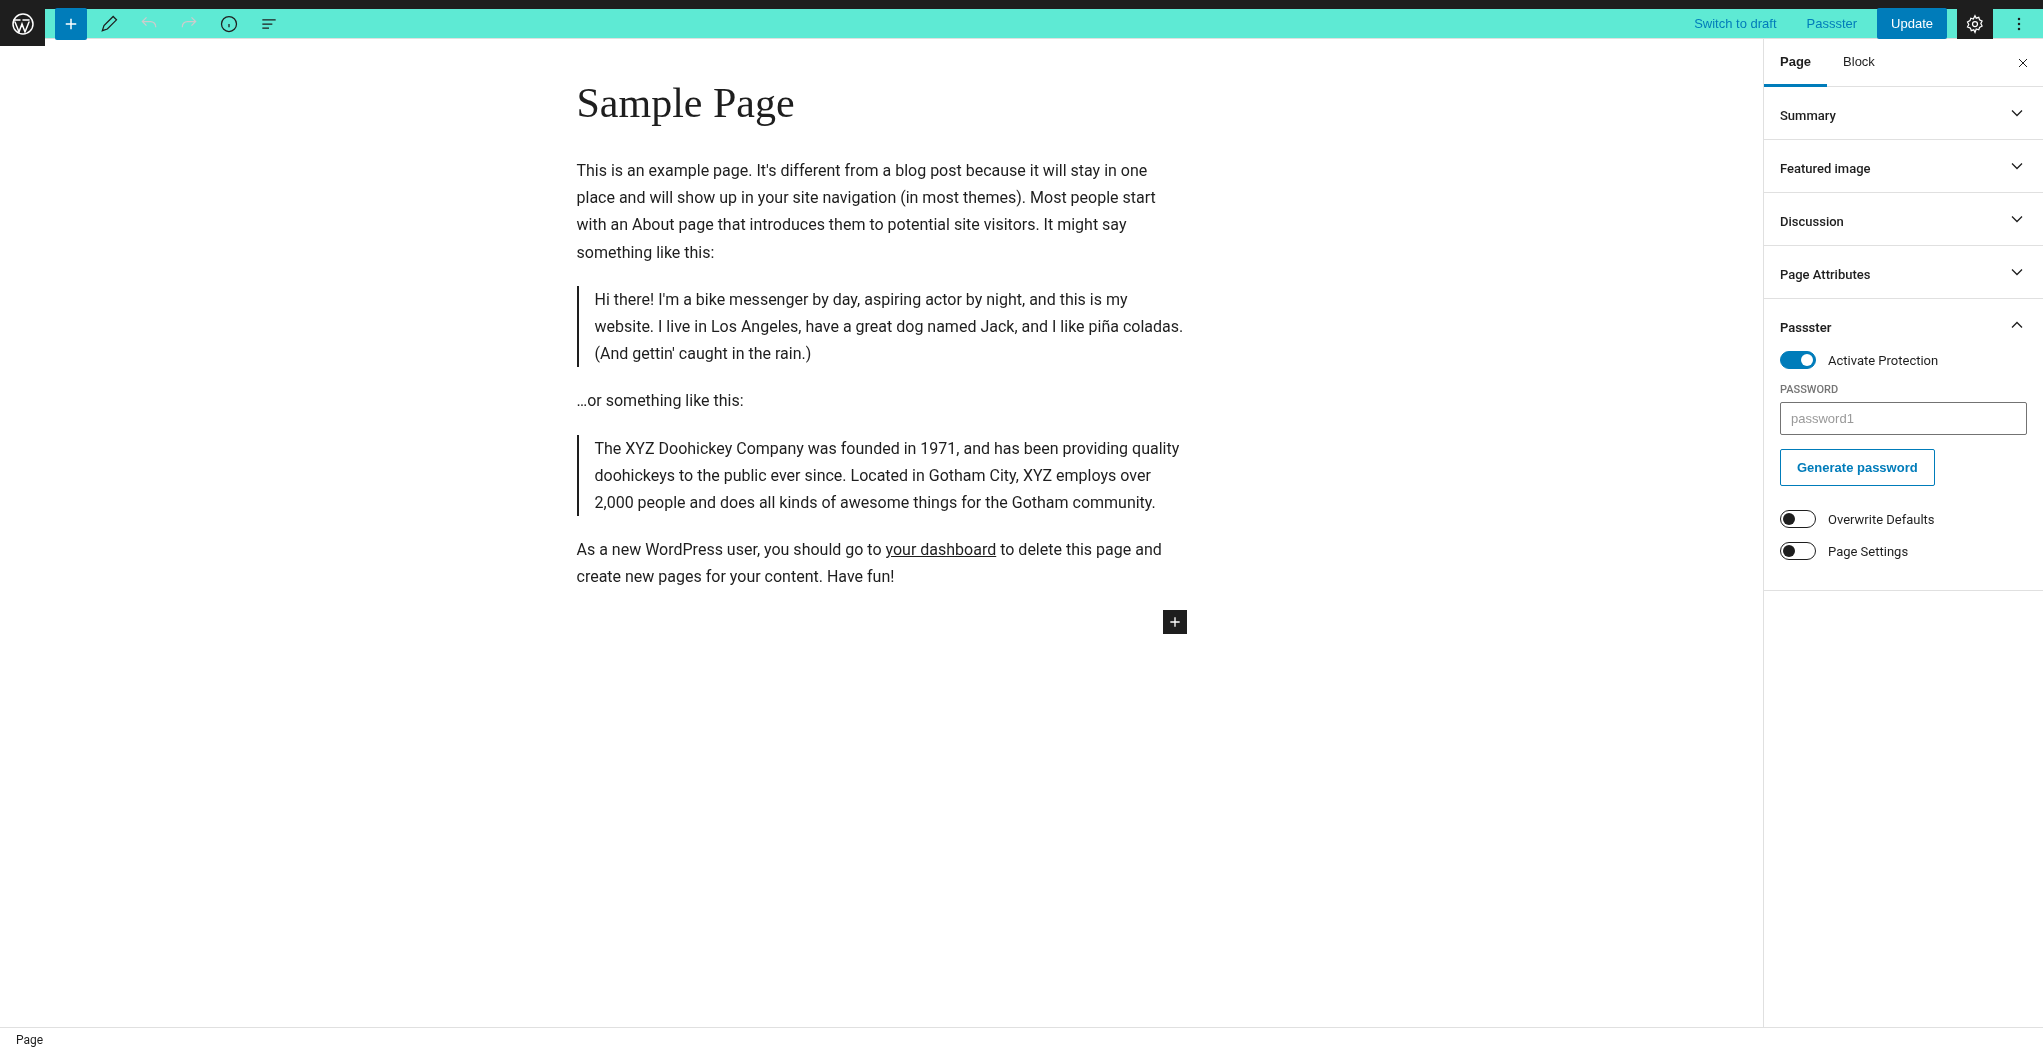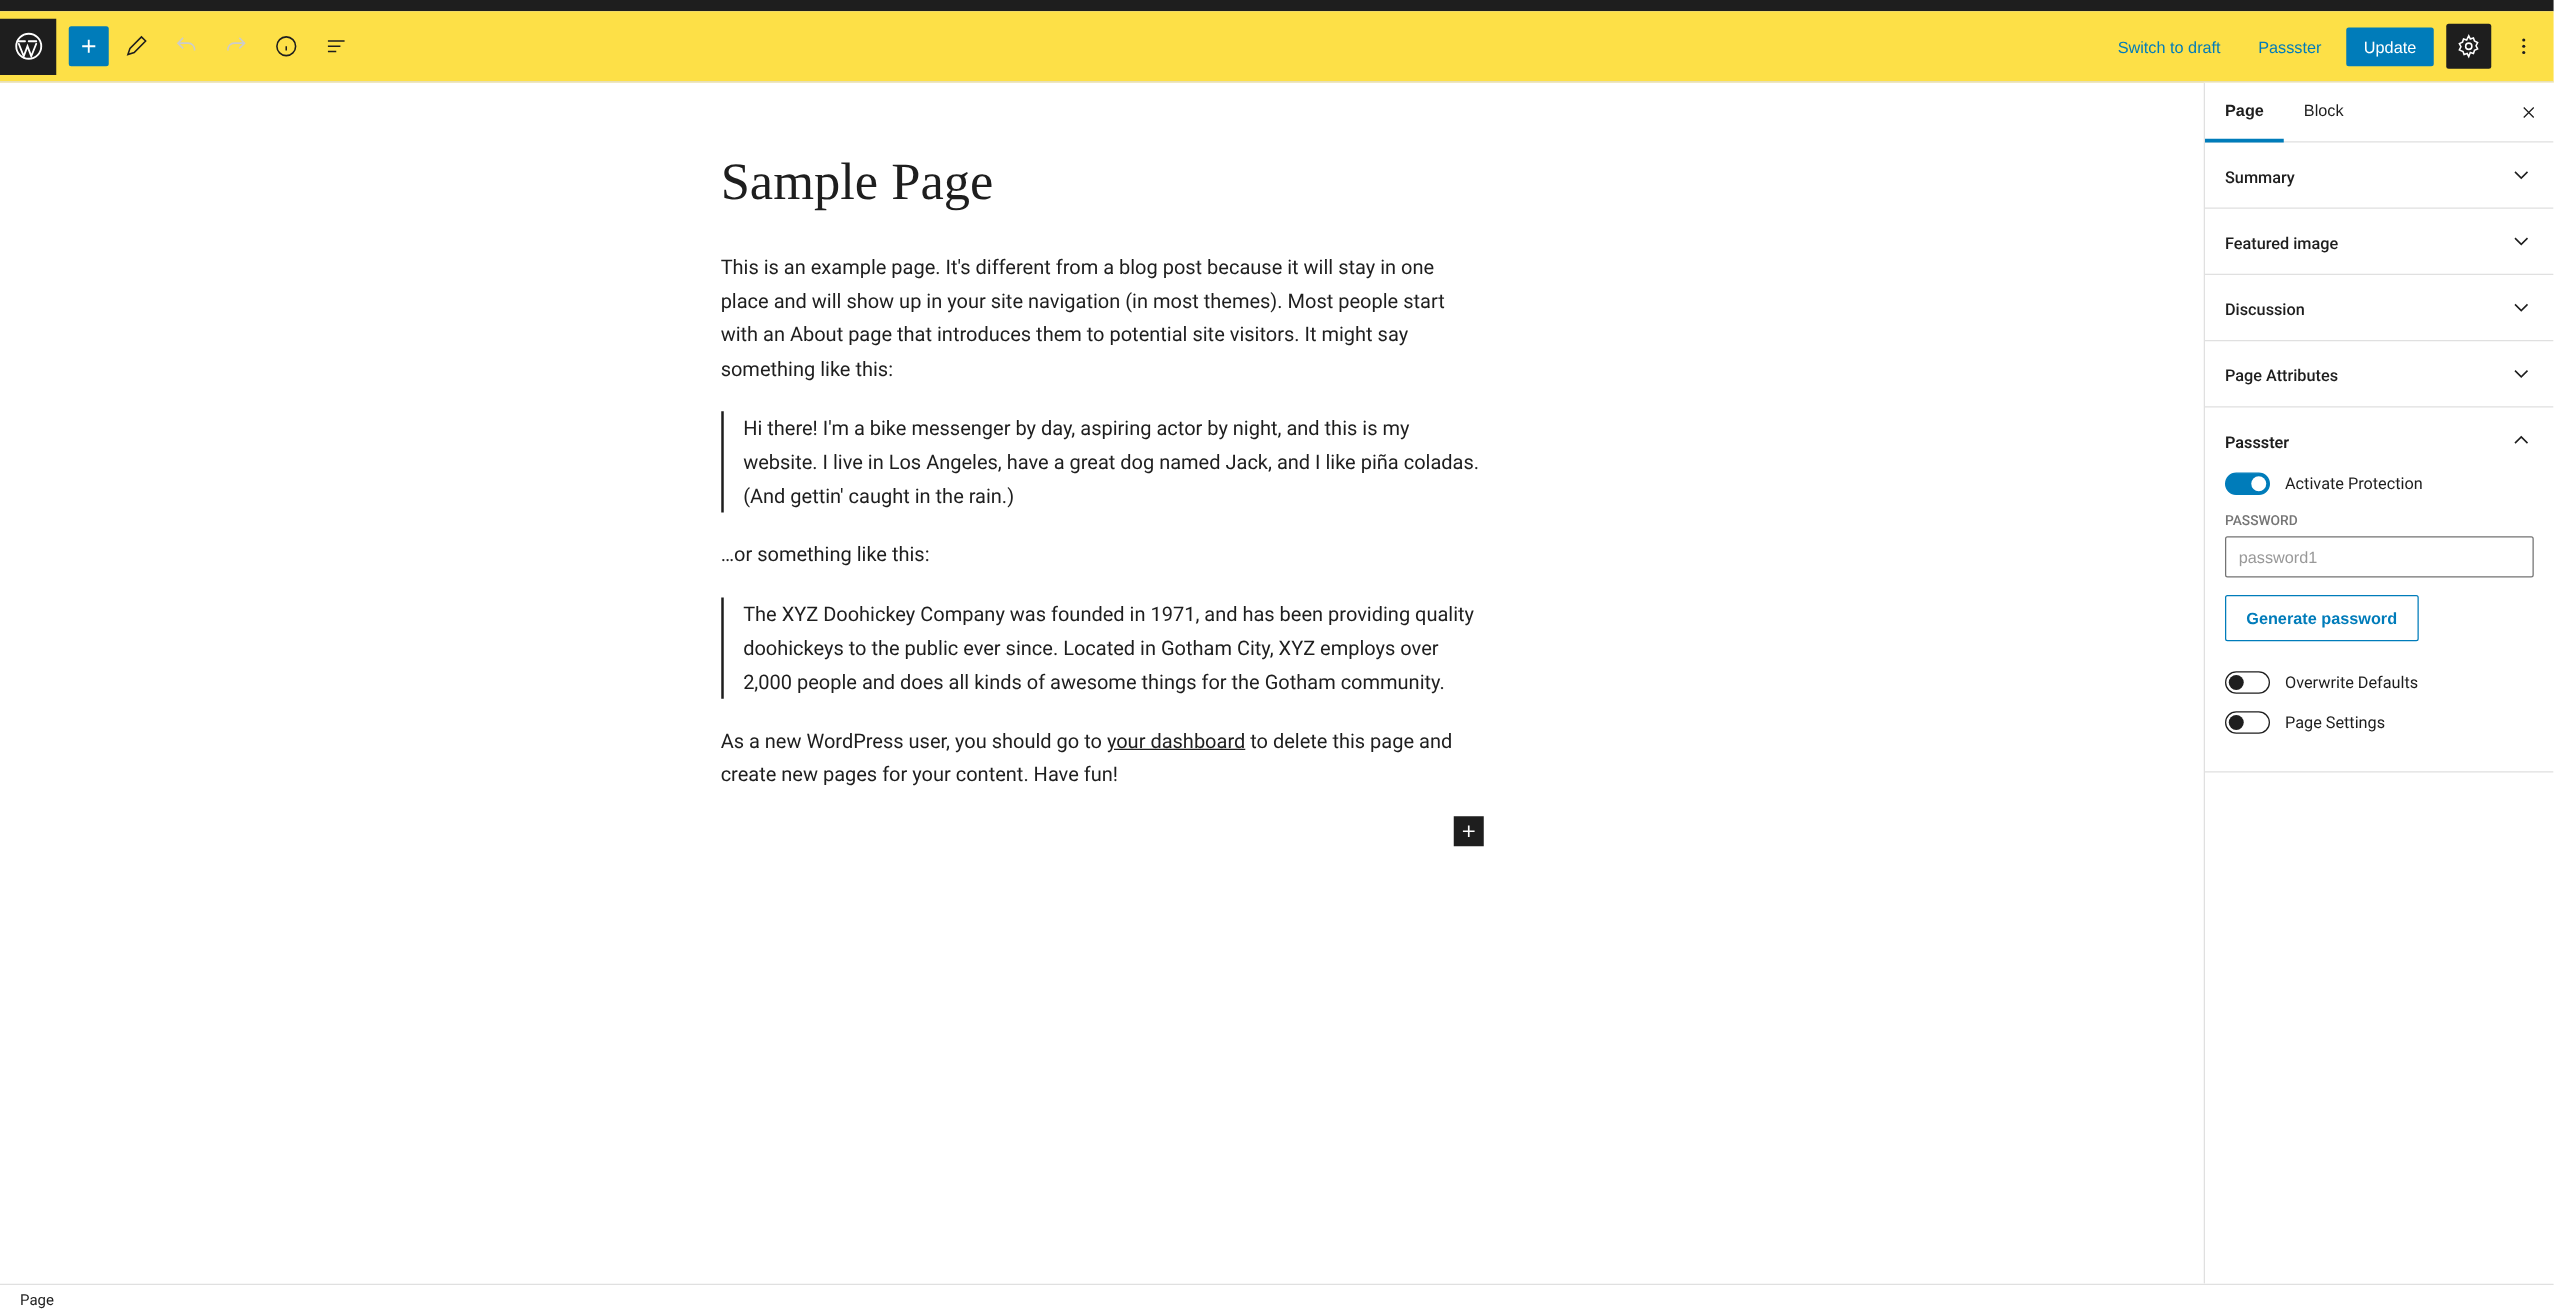--- a/index.html
+++ b/index.html
@@ -14,25 +14,25 @@
       height: 9px;
       background: #1e1e1e;
       width: 100%;
     }
     .app {
       display: flex;
       flex-direction: column;
       height: calc(100vh - 9px);
     }
     .toolbar {
-      height: 57px;
+      height: 30px;
       display: flex;
       align-items: center;
       border-bottom: 1px solid #e0e0e0;
-      background: #fde047;
+      background: #5eead4;
     }
     .wp-logo {
       width: 45px;
       height: 45px;
       background: #1e1e1e;
       display: flex;
       align-items: center;
       justify-content: center;
       color: #fff;
     }
@@ -111,21 +111,21 @@
       display: flex;
       overflow: hidden;
     }
     .editor {
       flex: 1;
       overflow-y: auto;
       padding-top: 40px;
     }
     .editor-inner {
       max-width: 650px;
-      margin: 16px auto;
+      margin: 0 auto;
       padding: 0 20px;
     }
     .page-title {
       font-family: Georgia, "Times New Roman", serif;
       font-size: 42px;
       font-weight: 400;
       color: #1e1e1e;
       margin-bottom: 30px;
     }
     .paragraph {

